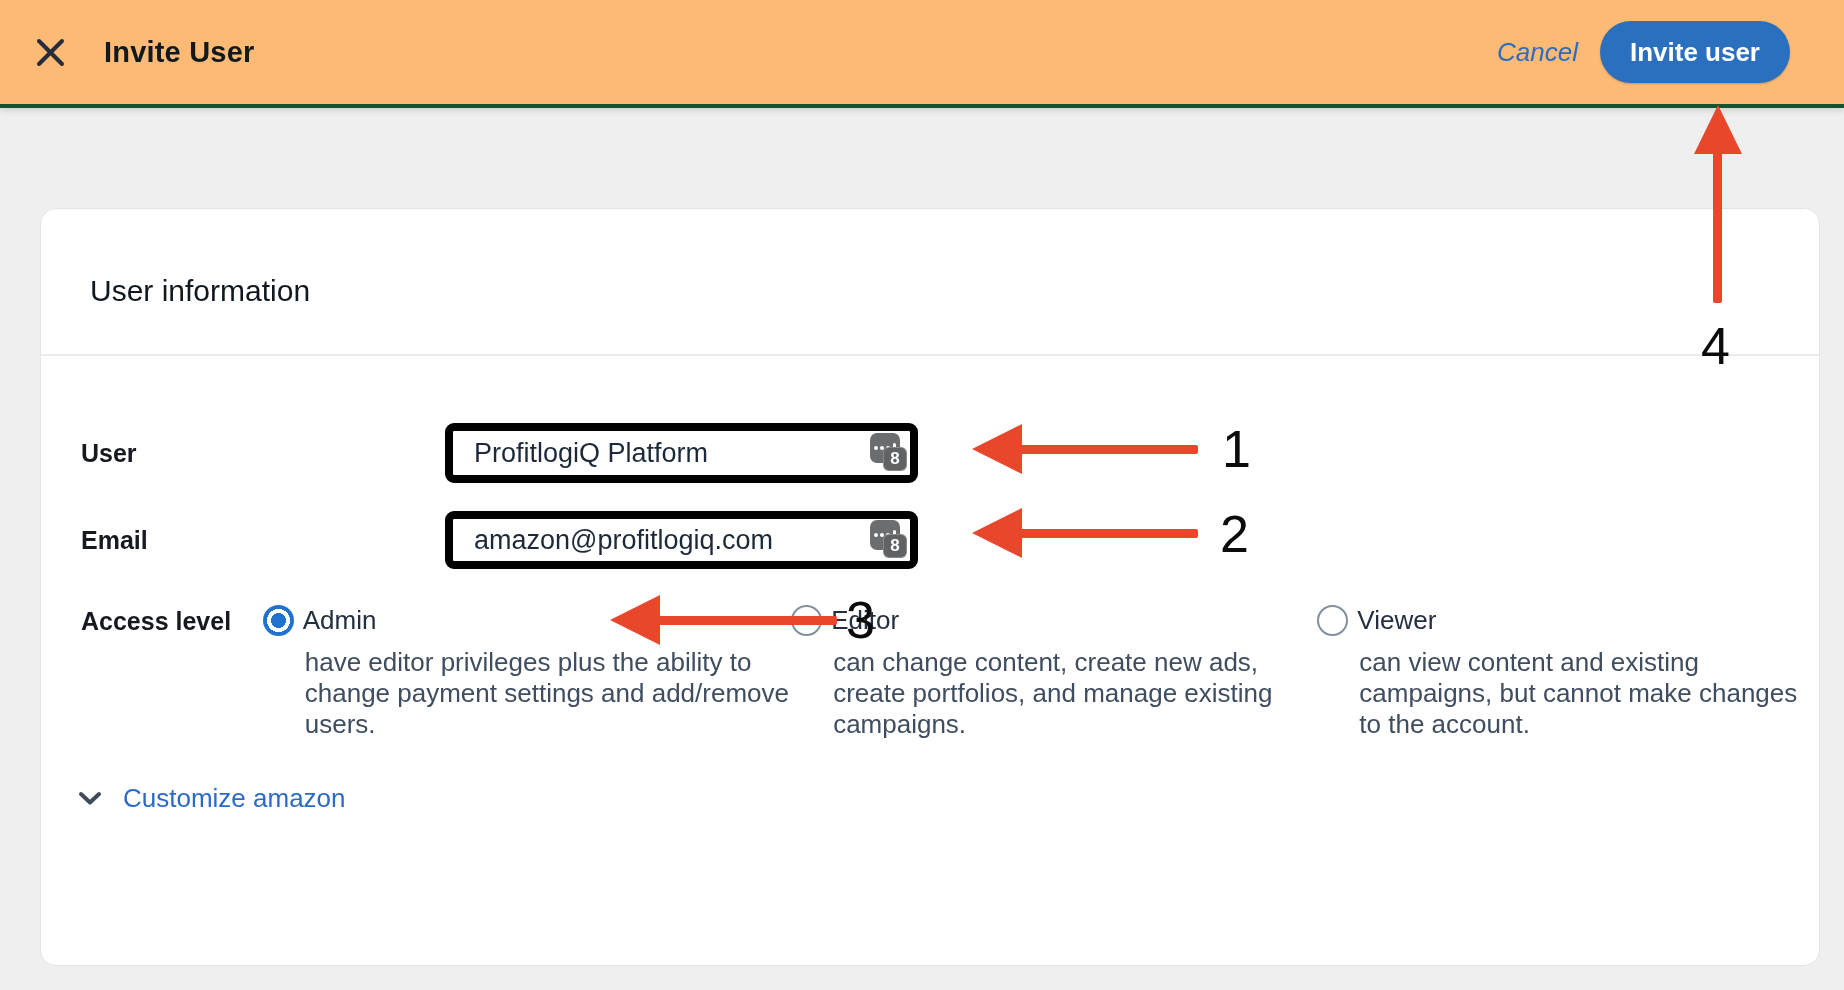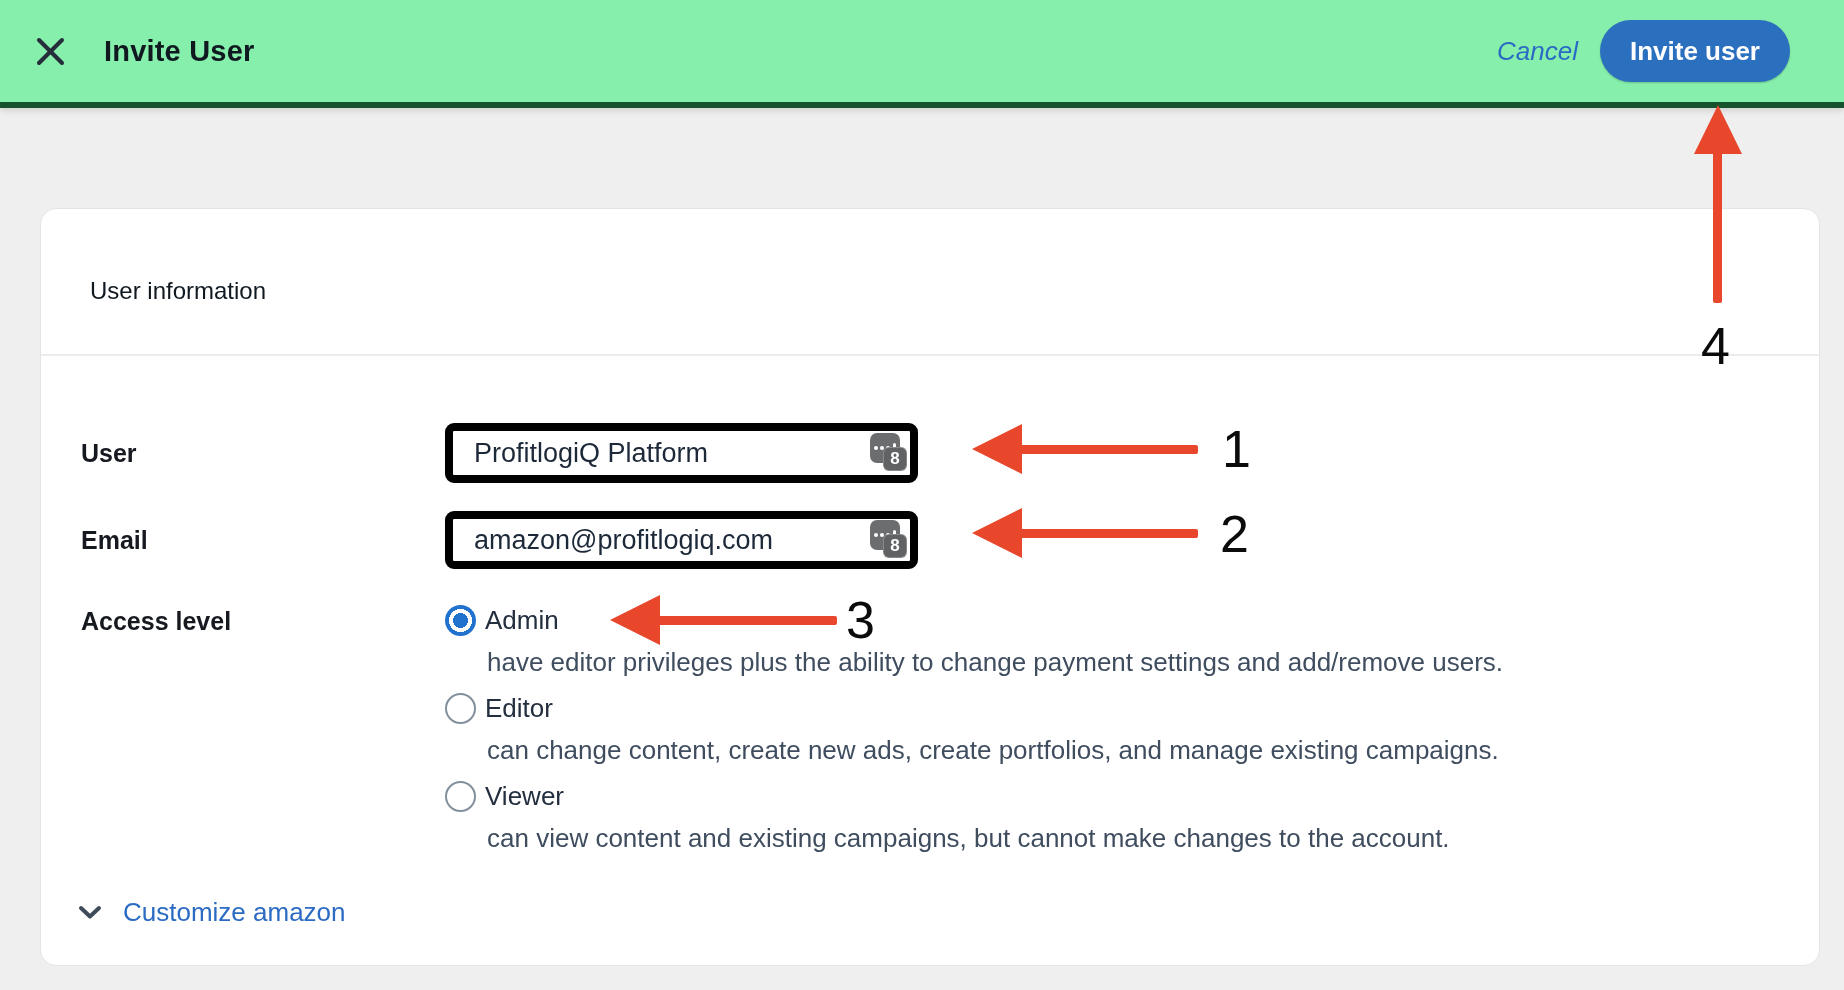--- a/index.html
+++ b/index.html
@@ -8,22 +8,22 @@
     font-family: "Liberation Sans", sans-serif;
     background: #efeff0;
     position: relative;
     overflow: hidden;
     color: #16191f;
   }
 
   
   .header {
     position: absolute; left: 0; top: 0; width: 1844px; height: 108px;
-    background: #86efac;
-    border-bottom: 6px solid #14532d;
+    background: #fdba74;
+    border-bottom: 4px solid #14532d;
     box-shadow: 0 3px 6px rgba(0,0,0,0.12);
     display: flex; align-items: center;
     padding: 0 54px 0 28px;
     z-index: 5;
   }
   .close-btn {
     width: 44px; height: 44px; display: flex; align-items: center; justify-content: center;
     cursor: pointer; background: none; border: none;
   }
   .header-title {
@@ -46,21 +46,21 @@
   
   .card {
     position: absolute; left: 40px; top: 208px; width: 1780px; height: 758px;
     background: #ffffff; border: 1px solid #e4e4e4; border-radius: 16px;
     z-index: 1;
   }
   .card-heading-wrap {
     height: 147px; display: flex; align-items: center; padding: 18px 0 0 49px;
     border-bottom: 2px solid #ececec;
   }
-  .card-heading { font-size: 24px; font-weight: 500; color: #101820; }
+  .card-heading { font-size: 30px; font-weight: 500; color: #101820; }
 
   .form { padding: 67px 0 0 40px; }
   .row { display: flex; align-items: center; }
   .row + .row { margin-top: 28px; }
   .row-label { width: 364px; font-size: 25px; font-weight: 700; color: #16191f; }
   .row.access { margin-top: 36px; align-items: flex-start; }
   .row.access .row-label { padding-top: 1px; line-height: 31px; }
 
   .text-field { position: relative; width: 473px; }
   .text-field input {
@@ -84,21 +84,21 @@
   .pm-dot { width: 4px; height: 4px; border-radius: 50%; background: #fff; }
   .pm-bar { width: 3px; height: 11px; border-radius: 2px; background: #fff; margin-left: 1px; }
   .pm-badge {
     position: absolute; left: 13px; top: 14px; width: 24px; height: 24px;
     background: #606264; border-radius: 6px; border: 1px solid rgba(255,255,255,0.25);
     color: #fff; font-size: 17px; font-weight: 700;
     display: flex; align-items: center; justify-content: center;
   }
 
   
-  .radio-group { display: flex; flex-direction: column; }
+  .radio-group { display: flex; flex-direction: row; }
   .radio-option { margin-bottom: 15px; }
   .radio-row { display: flex; align-items: center; cursor: pointer; }
   .radio-circle {
     width: 31px; height: 31px; border-radius: 50%;
     border: 2px solid #848f9d; background: #fff; flex-shrink: 0;
   }
   .radio-option.selected .radio-circle {
     border: none;
     background: radial-gradient(circle at center,
       #2172ce 0 7.5px, #ffffff 7.5px 11.5px, #2172ce 11.5px 100%);

